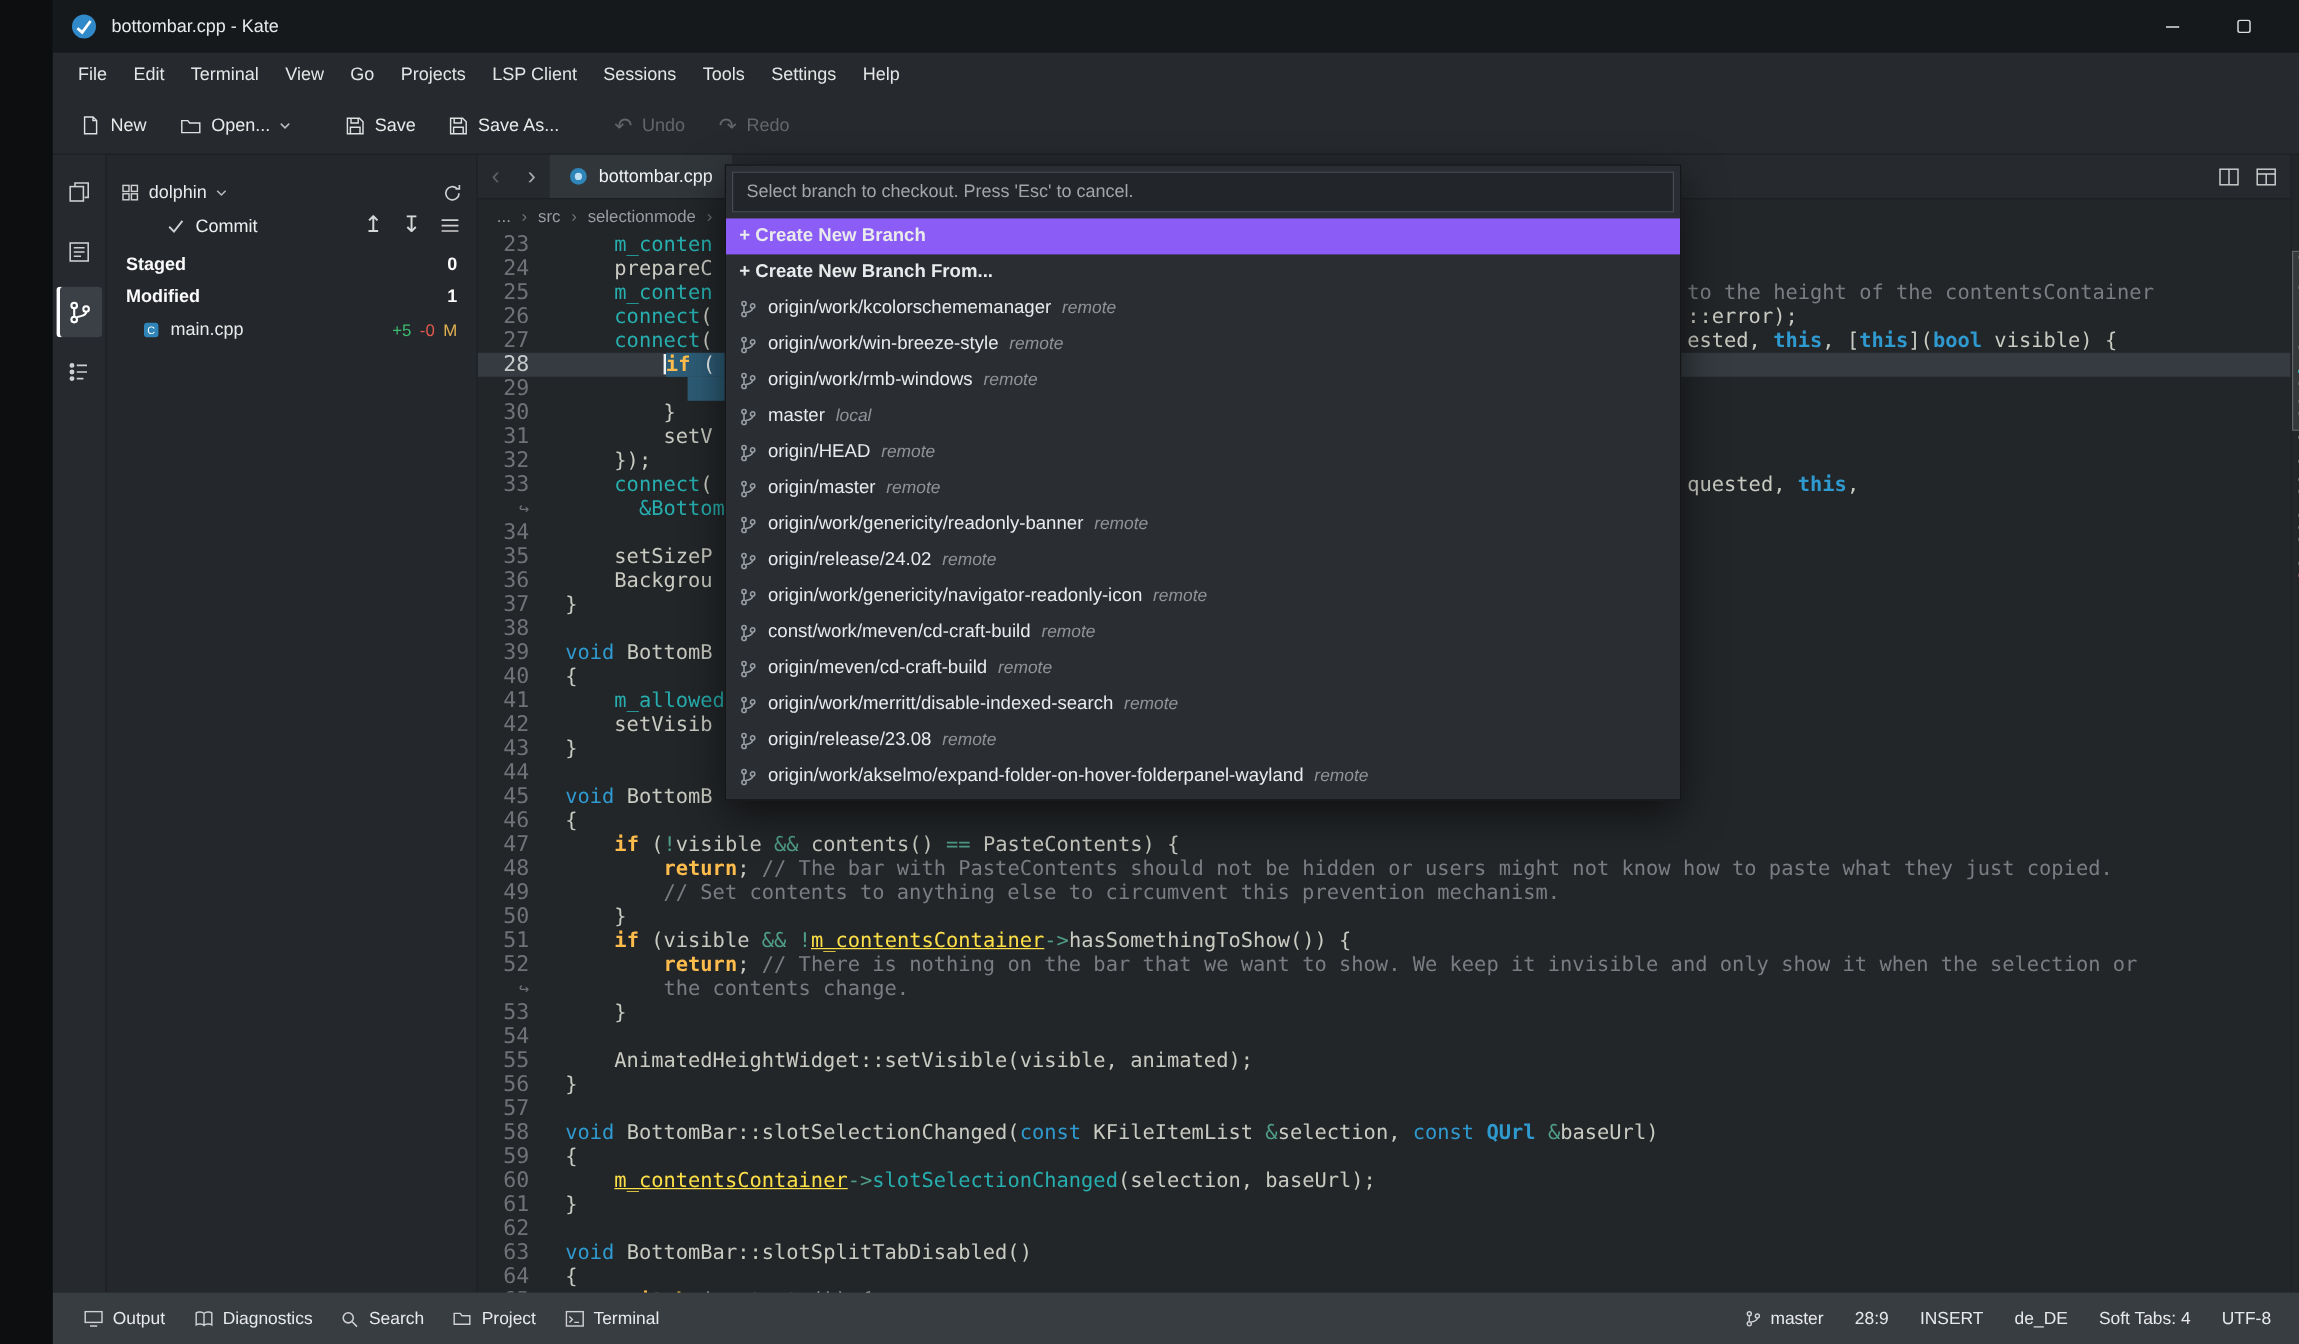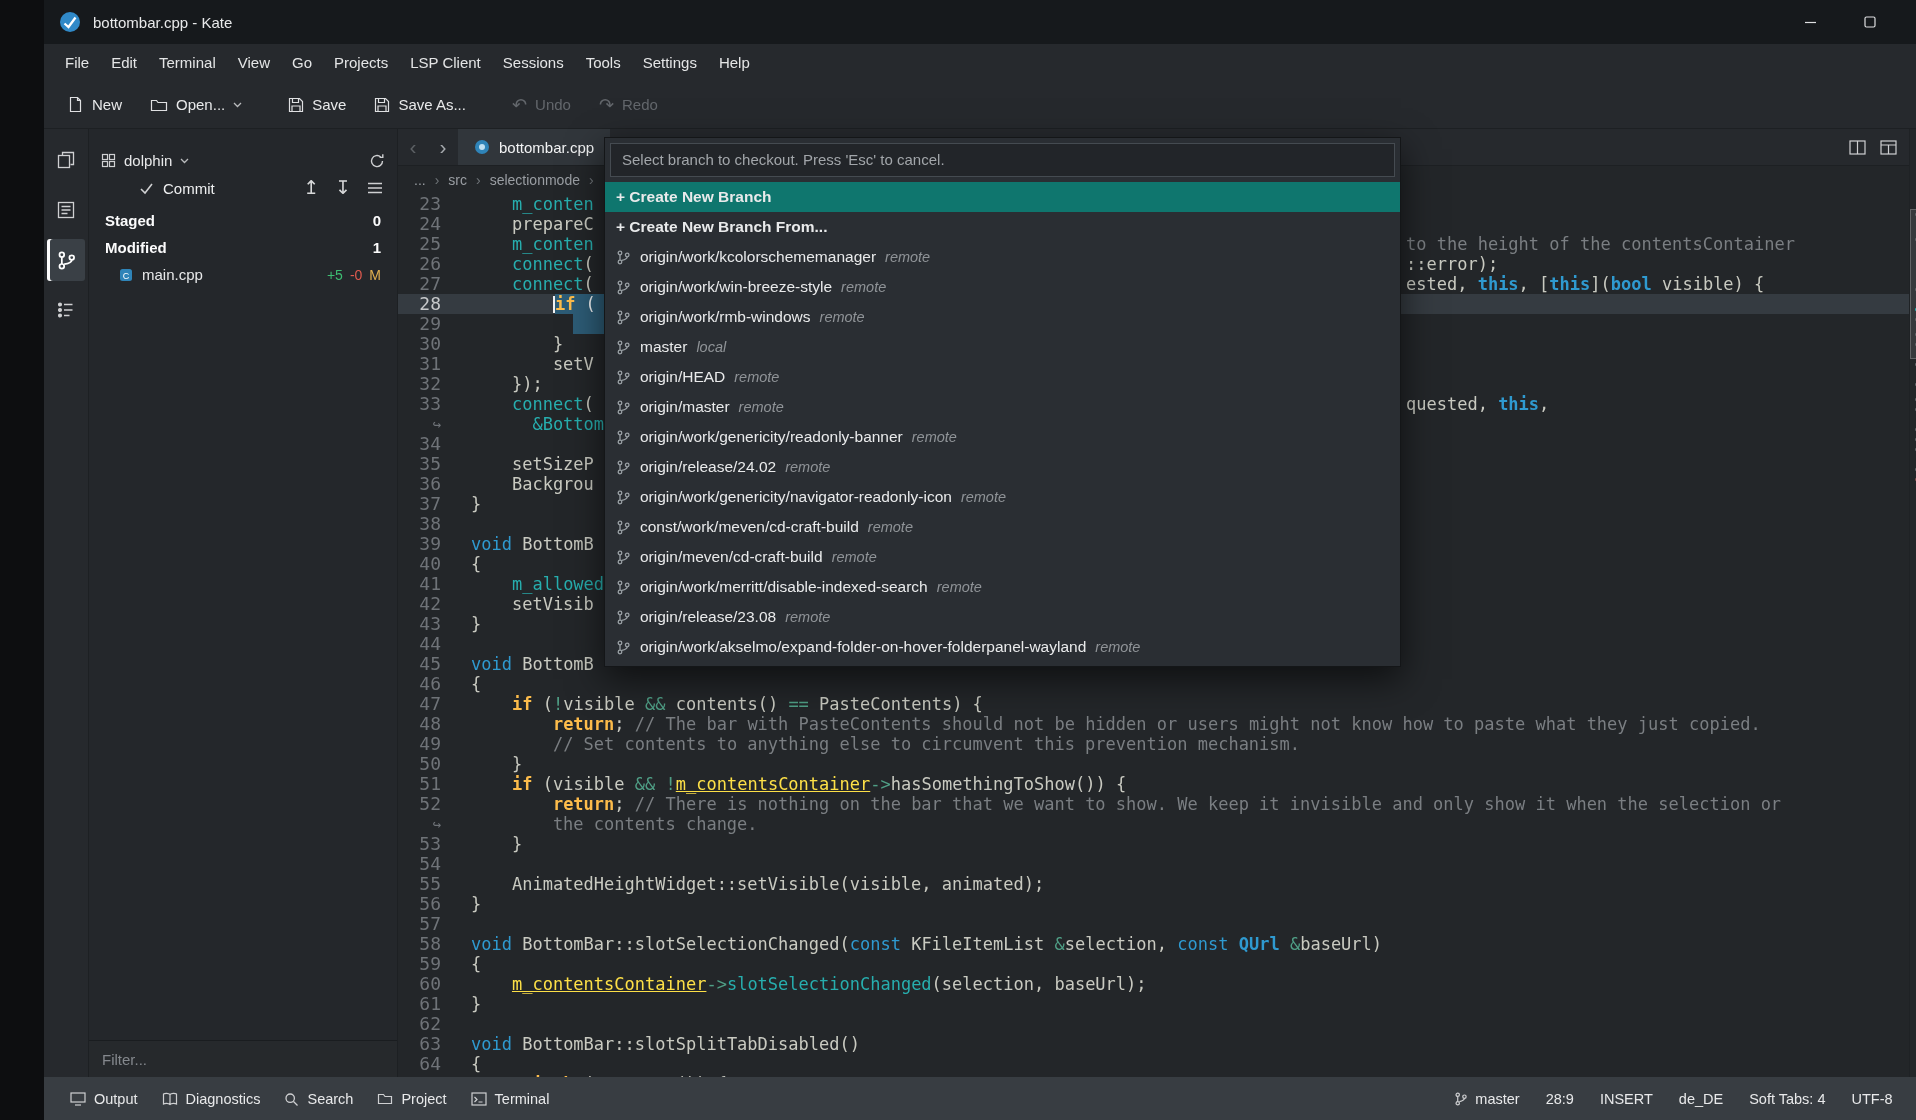--- a/index.html
+++ b/index.html
@@ -81,21 +81,21 @@
   .tok-sel{background:#2d5c76}
   .caret{display:inline-block;width:2px;height:17px;background:#f2f3f4;vertical-align:-3px;}
 
   
   .branch-popup{position:absolute;left:560px;top:137px;width:795px;background:#2a2e33;border:1px solid #141618;
     box-shadow:0 12px 34px rgba(0,0,0,.6);z-index:30;padding-bottom:4px;}
   .bp-prompt{margin:5px;height:32px;line-height:32px;border:1px solid #454b51;background:#222529;color:#a2a6aa;
     padding:0 11px;font-size:15px;}
   .branch-row{height:30px;display:flex;align-items:center;padding:0 11px;gap:9px;font-size:15.5px;color:#e9eaeb;}
   .branch-row.action{font-weight:bold;}
-  .branch-row.selected{background:#0f766e;}
+  .branch-row.selected{background:#8b5cf6;}
   .b-scope{font-style:italic;color:#8f9397;font-size:14.5px;}
 
   
   .minimap{flex:0 0 38px;background:#232629;position:relative;border-left:1px solid #1f2225;}
   .mm-content{position:absolute;top:64px;left:3px;right:3px;}
   .mm-bar{height:3px;margin-bottom:2px;border-radius:1px;}
   .mm-viewport{position:absolute;left:0;right:0;top:80px;height:148px;background:rgba(255,255,255,.09);border:1px solid rgba(255,255,255,.22);}
   .right-strip{flex:0 0 12px;background:#26292d;}
 
   
@@ -273,23 +273,20 @@
             <text x="7" y="10.5" font-size="9" fill="#fff" text-anchor="middle" font-family="Liberation Sans, sans-serif">C</text>
           </svg>
         <span>main.cpp</span>
         <span class="gp-diff">
           <span class="added">+5</span>
           <span class="removed">-0</span>
           <span class="mstat">M</span>
         </span>
       </div>
       <div class="gp-tree"></div>
-      <div class="gp-filter">
-        <span>Filter...</span>
-      </div>
     </div>
 
     <div class="editorcol">
       <div class="tabbar">
         <div class="tab-nav prev"></div>
         <div class="tab-nav next"></div>
         <div class="tab">
           <svg width="16" height="16" viewBox="0 0 16 16">
               <circle cx="8" cy="8" r="7" fill="#2f84b8"></circle>
               <circle cx="8" cy="8" r="3" fill="#bfe0f2"></circle>

